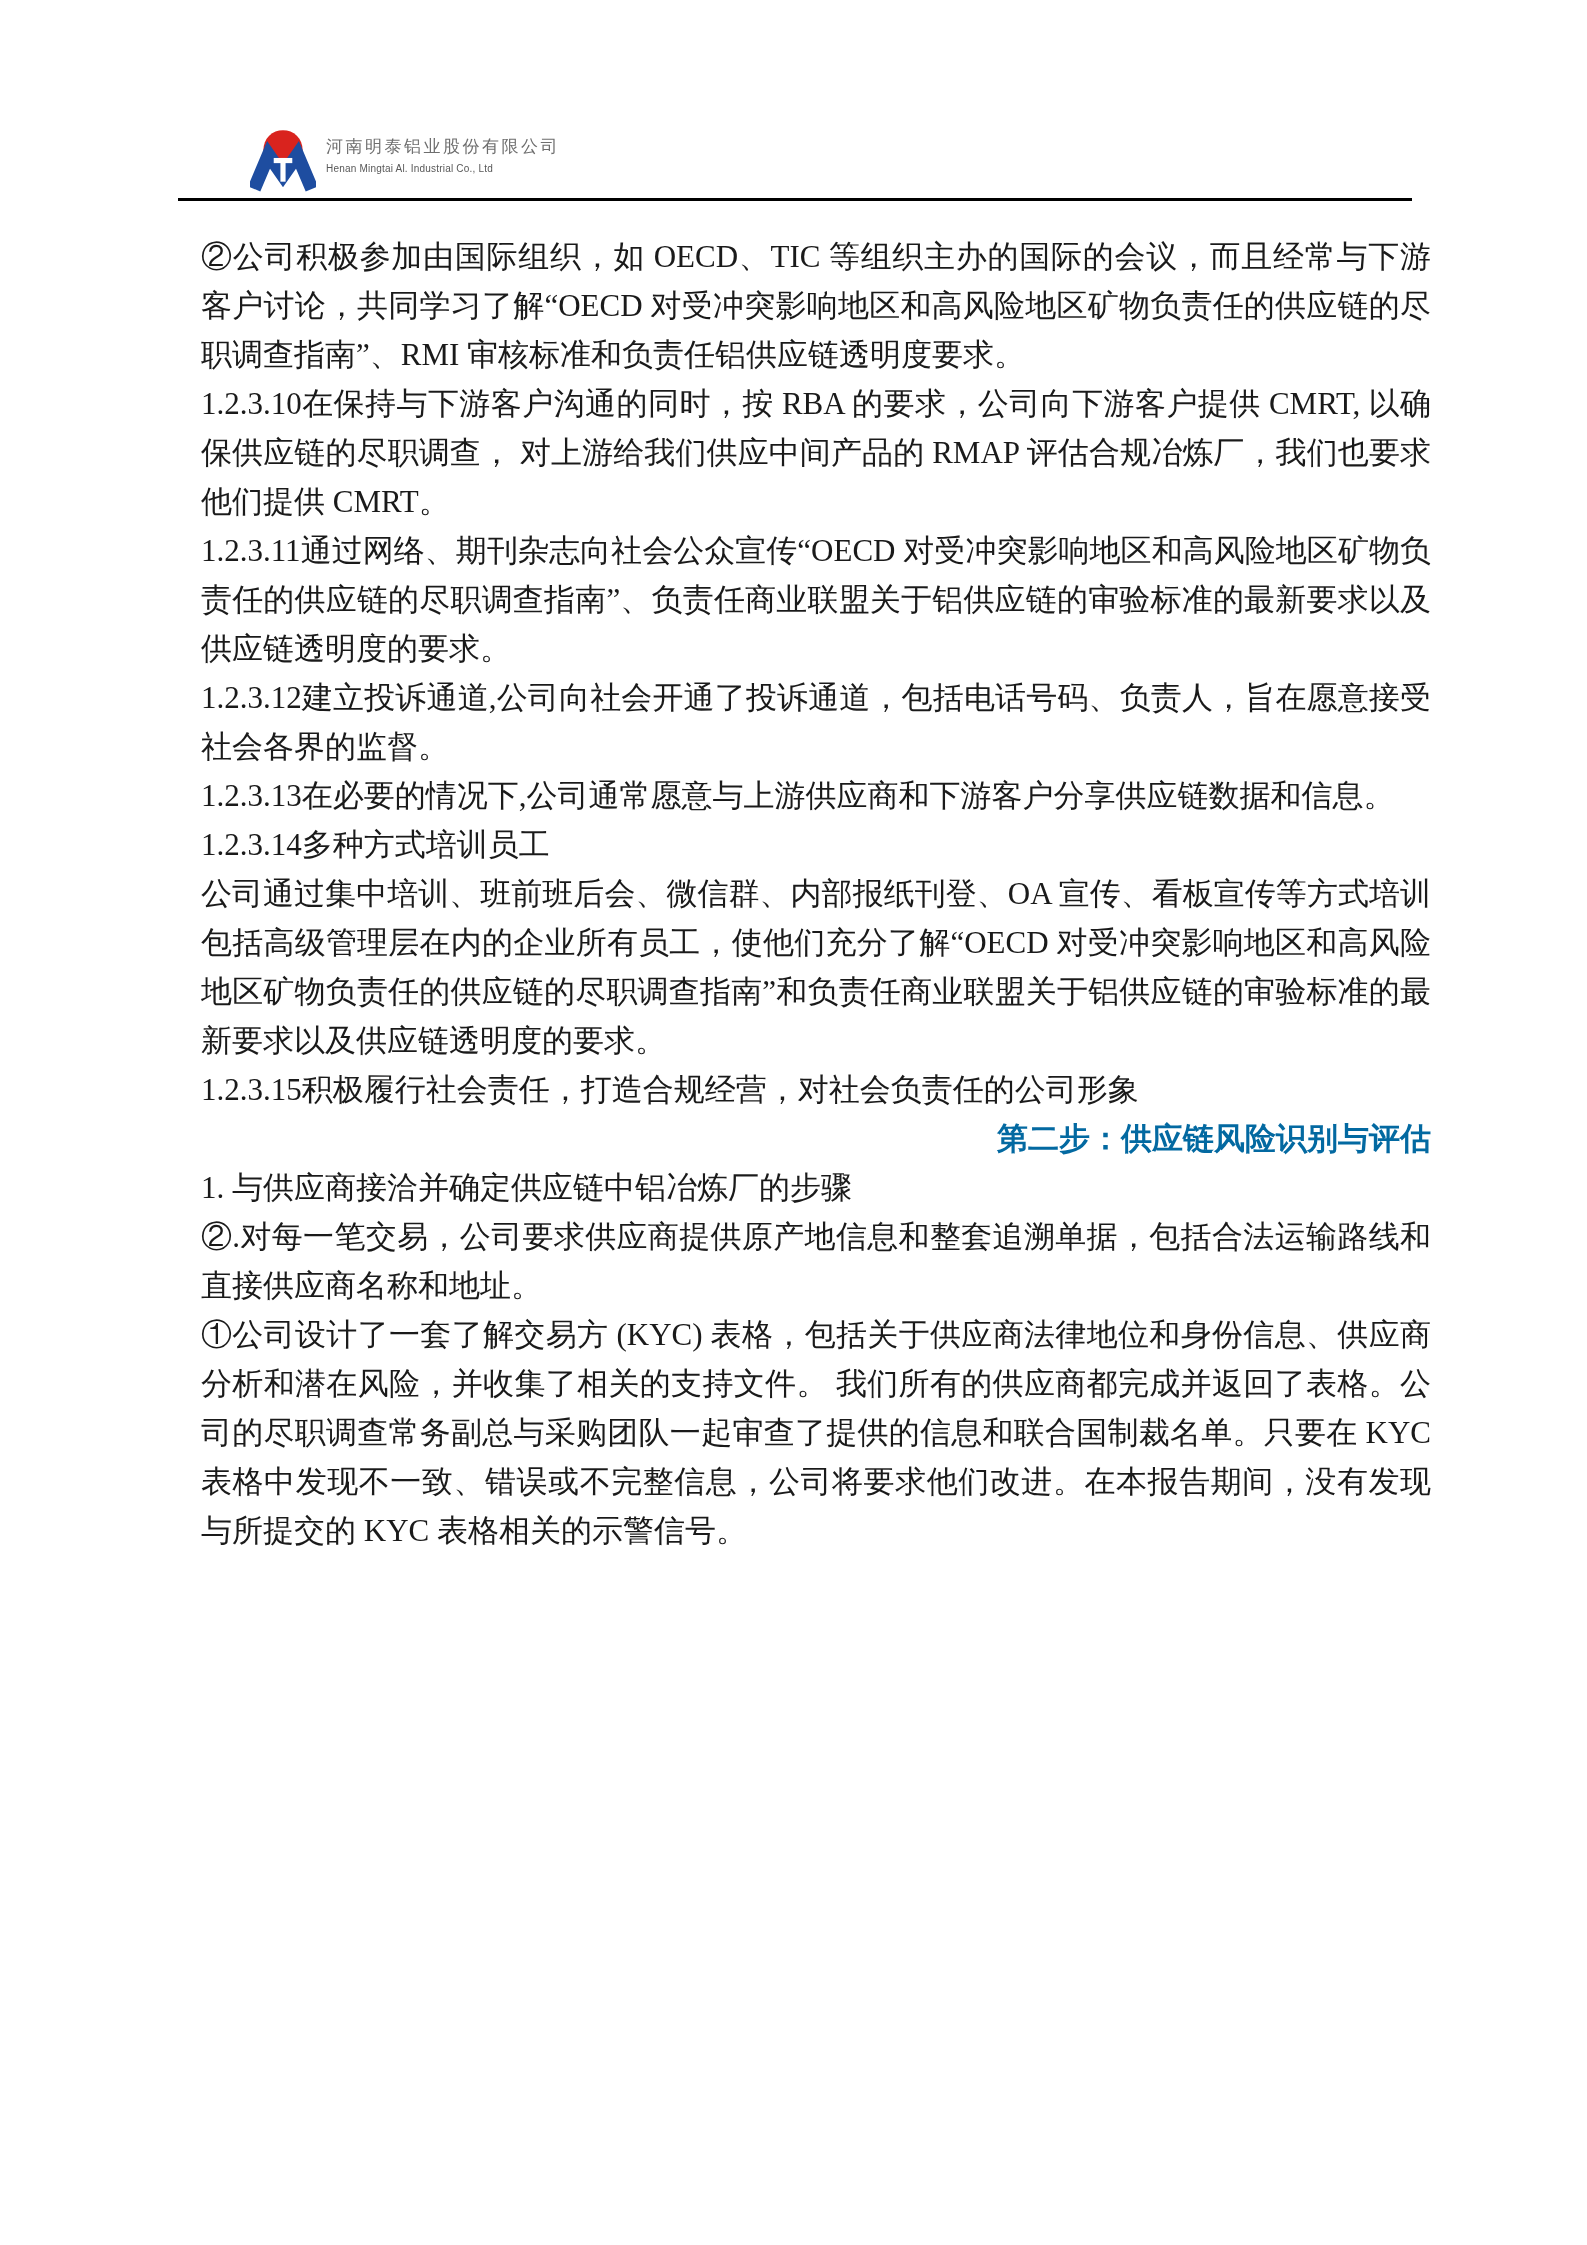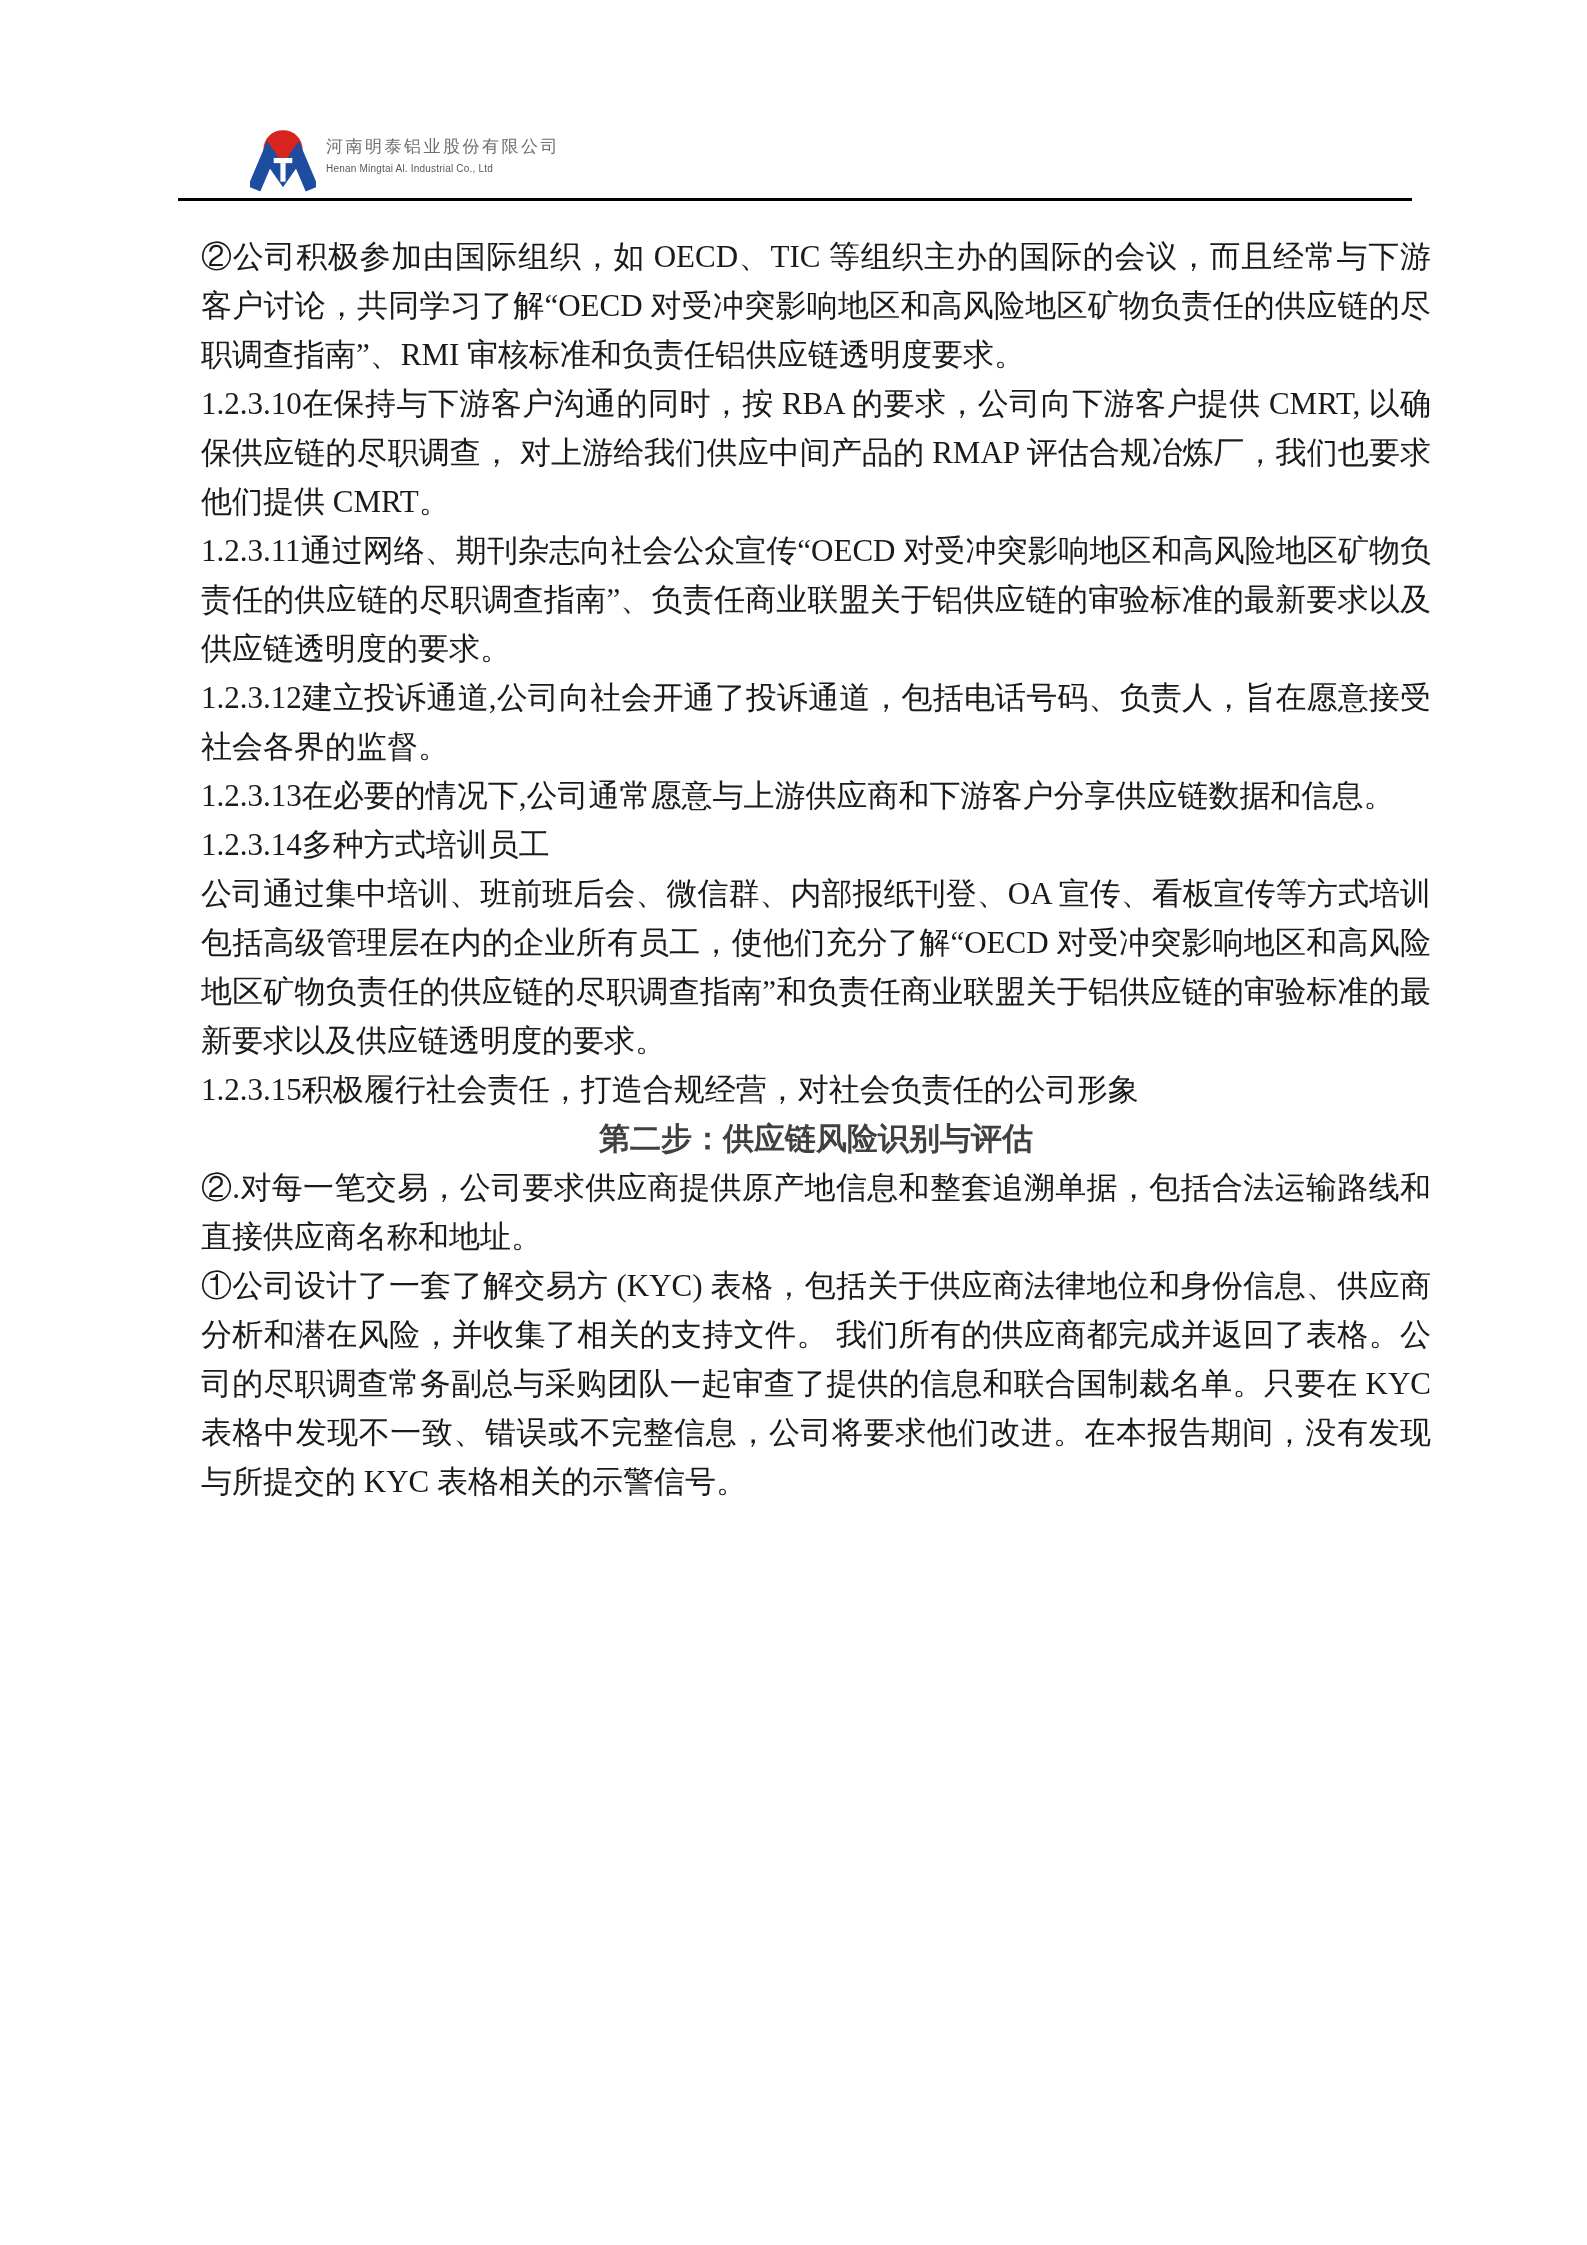--- a/index.html
+++ b/index.html
@@ -67,22 +67,22 @@
     margin-left: 20px;
   }
   .body p {
     margin: 0;
     word-break: break-word;
   }
   .heading {
     font-family: Liberation Serif, serif;
     font-weight: bold;
     font-size: 31px;
-    text-align: center;
-    color: #404040;
+    text-align: right;
+    color: #0369a1;
   }
 </style>
 </head>
 <body>
 
 <div class="page">
 
   <header class="header">
     <div class="logo">
       <svg viewBox="0 0 64 64" xmlns="http://www.w3.org/2000/svg">
@@ -103,17 +103,18 @@
   <main class="body">
     <p>②公司积极参加由国际组织，如 OECD、TIC 等组织主办的国际的会议，而且经常与下游客户讨论，共同学习了解“OECD 对受冲突影响地区和高风险地区矿物负责任的供应链的尽职调查指南”、RMI 审核标准和负责任铝供应链透明度要求。</p>
     <p>1.2.3.10在保持与下游客户沟通的同时，按 RBA 的要求，公司向下游客户提供 CMRT, 以确保供应链的尽职调查，  对上游给我们供应中间产品的 RMAP 评估合规冶炼厂，我们也要求他们提供 CMRT。</p>
     <p>1.2.3.11通过网络、期刊杂志向社会公众宣传“OECD 对受冲突影响地区和高风险地区矿物负责任的供应链的尽职调查指南”、负责任商业联盟关于铝供应链的审验标准的最新要求以及供应链透明度的要求。</p>
     <p>1.2.3.12建立投诉通道,公司向社会开通了投诉通道，包括电话号码、负责人，旨在愿意接受社会各界的监督。</p>
     <p>1.2.3.13在必要的情况下,公司通常愿意与上游供应商和下游客户分享供应链数据和信息。</p>
     <p>1.2.3.14多种方式培训员工</p>
     <p>公司通过集中培训、班前班后会、微信群、内部报纸刊登、OA 宣传、看板宣传等方式培训包括高级管理层在内的企业所有员工，使他们充分了解“OECD 对受冲突影响地区和高风险地区矿物负责任的供应链的尽职调查指南”和负责任商业联盟关于铝供应链的审验标准的最新要求以及供应链透明度的要求。</p>
     <p>1.2.3.15积极履行社会责任，打造合规经营，对社会负责任的公司形象</p>
     <p class="heading">第二步：供应链风险识别与评估</p>
+    <p>1.  与供应商接洽并确定供应链中铝冶炼厂的步骤</p>
     <p>②.对每一笔交易，公司要求供应商提供原产地信息和整套追溯单据，包括合法运输路线和直接供应商名称和地址。</p>
     <p>①公司设计了一套了解交易方 (KYC) 表格，包括关于供应商法律地位和身份信息、供应商分析和潜在风险，并收集了相关的支持文件。 我们所有的供应商都完成并返回了表格。公司的尽职调查常务副总与采购团队一起审查了提供的信息和联合国制裁名单。只要在 KYC 表格中发现不一致、错误或不完整信息，公司将要求他们改进。在本报告期间，没有发现与所提交的 KYC 表格相关的示警信号。</p>
   </main>
 
 </div>
 
 </body></html>

